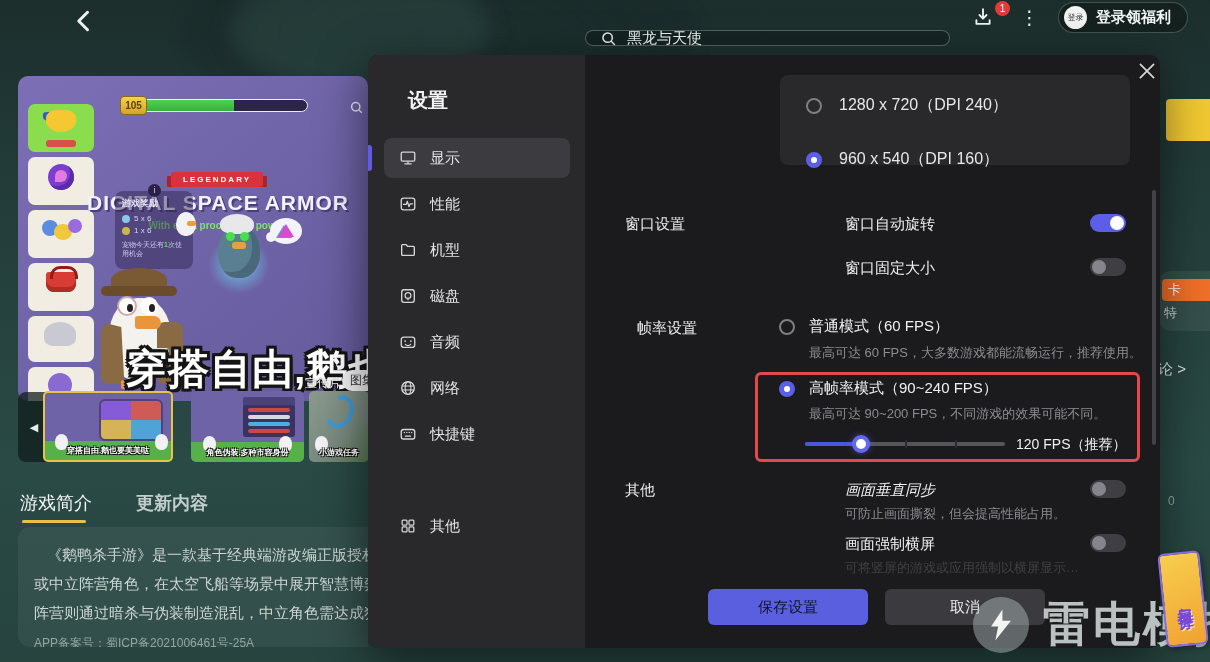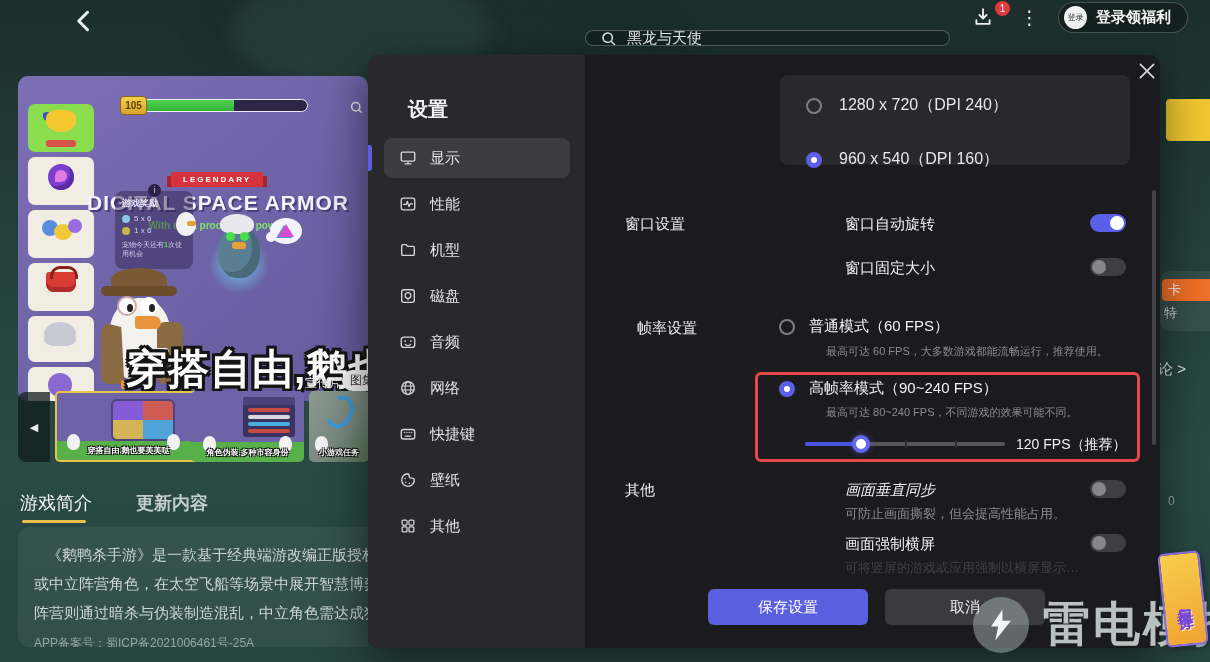--- a/index.html
+++ b/index.html
@@ -105,21 +105,21 @@
   .hero-video { position:absolute; left:287px; top:299px; color:#f2f2f4; font-size:12px; text-shadow:0 1px 3px #0008; }
   .hero-gallery { position:absolute; left:324px; top:294px; width:40px; height:21px; background:#f4f4f6; border-radius:11px;
                   color:#333; font-size:12px; display:flex; align-items:center; justify-content:center; }
 
   
   .media-nav { position:absolute; left:18px; top:392px; width:32px; height:70px; background:rgba(16,30,28,.75);
                border-radius:8px 0 0 8px; color:#e8eceb; font-size:11px; display:flex; align-items:center; justify-content:center; }
   .thumb { position:absolute; top:391px; height:71px; border-radius:5px; overflow:hidden;
            background:linear-gradient(#6e63a6 0%,#6e63a6 72%,#58b04a 72%,#58b04a 100%); }
   .thumb.sel { border:2px solid #e8c34a; }
-  .t1 { left:55px; width:147px; }
+  .t1 { left:43px; width:130px; }
   .t2 { left:191px; width:113px; }
   .t3 { left:309px; width:60px; background:linear-gradient(135deg,#8a9a8c 0%,#7a8a80 60%,#5a7a55 100%); }
   .t1 .grid { position:absolute; left:56px; top:8px; width:60px; height:38px;
               background:conic-gradient(#e05a4a 25%,#4ab0e0 0 50%,#e8c34a 0 75%,#8a5ae0 0); border-radius:4px; opacity:.85;
               outline:2px solid #4a3f78; }
   .t2 .panel { position:absolute; left:52px; top:6px; width:52px; height:40px; background:#3a3260; border-radius:3px;
                box-shadow:inset 0 8px 0 #4a4278; }
   .t2 .panel i { position:absolute; left:5px; top:11px; width:42px; height:4px; background:#c84a42; border-radius:2px;
                  box-shadow:0 7px 0 #d8d8e0,0 14px 0 #4ab0e0,0 21px 0 #c84a42; }
   .t3 .snake { position:absolute; left:18px; top:4px; width:26px; height:34px; border:4px solid #3c9ad8; border-radius:50%;
@@ -155,21 +155,21 @@
 
   
   .watermark { position:absolute; left:973px; top:593px; display:flex; align-items:center; gap:14px; z-index:20; }
   .wm-logo { width:56px; height:56px; border-radius:50%; background:rgba(185,198,195,.45); display:flex; align-items:center; justify-content:center; }
   .wm-text { color:rgba(228,235,233,.8); font-size:47px; font-weight:900; letter-spacing:3px; white-space:nowrap; }
 
   
   .dialog { position:absolute; left:368px; top:55px; width:792px; height:593px; border-radius:10px; overflow:hidden;
             background:#1b1b1e; box-shadow:0 12px 48px rgba(0,0,0,.55); z-index:10; }
   .dlg-sidebar { position:absolute; left:0; top:0; width:217px; height:593px; background:#29292c; }
-  .dlg-title { position:absolute; left:40px; top:32px; color:#f3f3f5; font-size:20px; font-weight:bold;margin-top:9px; }
+  .dlg-title { position:absolute; left:40px; top:32px; color:#f3f3f5; font-size:20px; font-weight:bold; }
   .menu-item { position:absolute; left:16px; width:186px; height:40px; border-radius:8px; display:flex; align-items:center;
                gap:13px; padding-left:15px; color:#e4e4e8; font-size:15px; cursor:pointer; }
   .menu-item.active { background:#3b3b40; }
   .menu-accent { position:absolute; left:0; width:4px; height:26px; background:#5e5ce6; border-radius:0 3px 3px 0; }
   .dlg-close { position:absolute; left:768px; top:5px; width:24px; height:24px; color:#d5d5d8; cursor:pointer; }
   .dlg-scrollbar { position:absolute; left:784px; top:135px; width:4px; height:255px; background:#424247; border-radius:2px; }
 
   .res-panel { position:absolute; left:412px; top:20px; width:350px; height:90px; background:#29292c; border-radius:8px; }
   .res-row { position:absolute; left:26px; display:flex; align-items:center; gap:17px; color:#e7e7ea; font-size:16px; }
   .radio { width:16px; height:16px; border-radius:50%; border:2px solid #7e7e84; flex:none; }
@@ -177,34 +177,34 @@
 
   .sec-label { position:absolute; left:257px; color:#ececee; font-size:15px; }
   .row-label { position:absolute; left:477px; color:#f0f0f2; font-size:15px; }
   .row-desc { position:absolute; left:477px; color:#8b8b91; font-size:13px; }
   .toggle { position:absolute; left:722px; width:36px; height:18px; border-radius:9px; background:#3e3e43; cursor:pointer; }
   .toggle::after { content:""; position:absolute; left:2px; top:2px; width:14px; height:14px; border-radius:50%; background:#85858b; transition:.1s; }
   .toggle.on { background:#5b5fe8; }
   .toggle.on::after { left:20px; background:#fff; }
 
   .fps-opt { position:absolute; left:411px; display:flex; align-items:center; gap:14px; color:#f0f0f2; font-size:15px; }
-  .fps-desc { position:absolute; left:458px; color:#8b8b91; font-size:11px; }
+  .fps-desc { position:absolute; left:441px; color:#8b8b91; font-size:13px; }
   .hl-box { position:absolute; left:387px; top:317px; width:385px; height:90px; border:3px solid #e5474d; border-radius:6px; }
 
   .slider { position:absolute; left:437px; top:380px; width:200px; height:18px; }
   .slider .track { position:absolute; left:0; top:7px; width:100%; height:4px; background:#55555a; border-radius:2px; }
   .slider .fill { position:absolute; left:0; top:7px; height:4px; background:#4a55e0; border-radius:2px; }
   .slider .tick { position:absolute; top:5px; width:2px; height:8px; background:#2b2b2f; }
   .slider .thumb { position:absolute; top:0; width:18px; height:18px; border-radius:50%; background:#fff;
                    border:4px solid #6468ee; margin-left:-9px; box-shadow:0 0 6px #6468ee88; }
   .slider-label { position:absolute; left:648px; top:381px; color:#f0f0f2; font-size:14px; }
 
   .fade-desc { opacity:.32; }
 
-  .btn { position:absolute; top:534px; width:160px; height:36px; border-radius:6px; color:#ffffff; font-size:15px;
+  .btn { position:absolute; top:534px; width:160px; height:36px; border-radius:6px; color:#0f172a; font-size:15px;
          display:flex; align-items:center; justify-content:center; cursor:pointer; }
   .btn-save { left:340px; background:#5a5fe0; }
   .btn-cancel { left:517px; background:#3a3a3f; color:#ececee; }
 
   svg { display:block; }
 </style>
 </head>
 <body>
 
 <div id="root">
@@ -423,29 +423,20 @@
       <svg width="18" height="18" viewBox="0 0 20 20">
           <rect x="2.5" y="5" width="15" height="10.5" rx="2.5" fill="none" stroke="#d6d6da" stroke-width="1.5"></rect>
           <circle cx="6" cy="8.4" r="0.8" fill="#d6d6da"></circle>
           <circle cx="8.7" cy="8.4" r="0.8" fill="#d6d6da"></circle>
           <circle cx="11.4" cy="8.4" r="0.8" fill="#d6d6da"></circle>
           <circle cx="14.1" cy="8.4" r="0.8" fill="#d6d6da"></circle>
           <line x1="7" y1="12.3" x2="13" y2="12.3" stroke="#d6d6da" stroke-width="1.3" stroke-linecap="round"></line>
         </svg>
       <span>快捷键</span>
     </div>
-    <div class="menu-item" style="top:405px;">
-      <svg width="18" height="18" viewBox="0 0 20 20">
-          <path d="M10 3 a7 7 0 1 0 7 7 c0-1.6-1.1-2.1-2.6-2.1 h-1.2 a2 2 0 0 1 -2-2 v-0.9 A2 2 0 0 0 10 3 z" fill="none" stroke="#d6d6da" stroke-width="1.5" stroke-linejoin="round"></path>
-          <circle cx="6.8" cy="8.3" r="0.9" fill="#d6d6da"></circle>
-          <circle cx="7.6" cy="12.6" r="0.9" fill="#d6d6da"></circle>
-          <circle cx="11.6" cy="13.6" r="0.9" fill="#d6d6da"></circle>
-        </svg>
-      <span>壁纸</span>
-    </div>
     <div class="menu-item" style="top:451px;">
       <svg width="18" height="18" viewBox="0 0 20 20">
           <rect x="3.5" y="3.5" width="5.4" height="5.4" rx="1" fill="none" stroke="#d6d6da" stroke-width="1.4"></rect>
           <rect x="11.1" y="3.5" width="5.4" height="5.4" rx="1" fill="none" stroke="#d6d6da" stroke-width="1.4"></rect>
           <rect x="3.5" y="11.1" width="5.4" height="5.4" rx="1" fill="none" stroke="#d6d6da" stroke-width="1.4"></rect>
           <rect x="11.1" y="11.1" width="5.4" height="5.4" rx="1" fill="none" stroke="#d6d6da" stroke-width="1.4"></rect>
         </svg>
       <span>其他</span>
     </div>
 
@@ -479,21 +470,21 @@
       <span class="radio"></span>
       <span>普通模式（60 FPS）</span>
     </div>
     <div class="fps-desc" style="top:289px;">最高可达 60 FPS，大多数游戏都能流畅运行，推荐使用。</div>
 
     <div class="hl-box"></div>
     <div class="fps-opt" style="top:324px;">
       <span class="radio selected"></span>
       <span>高帧率模式（90~240 FPS）</span>
     </div>
-    <div class="fps-desc" style="top:350px;">最高可达 80~240 FPS，不同游戏的效果可能不同。</div>
+    <div class="fps-desc" style="top:350px;">最高可达 90~200 FPS，不同游戏的效果可能不同。</div>
 
     <div class="slider">
       <div class="track"></div>
       <div class="fill" style="width: 28%;"></div>
       <div class="tick" style="left: 50%;"></div>
       <div class="tick" style="left: 75%;"></div>
       <div class="thumb" style="left: 28%;"></div>
     </div>
     <div class="slider-label">120 FPS（推荐）</div>
 

